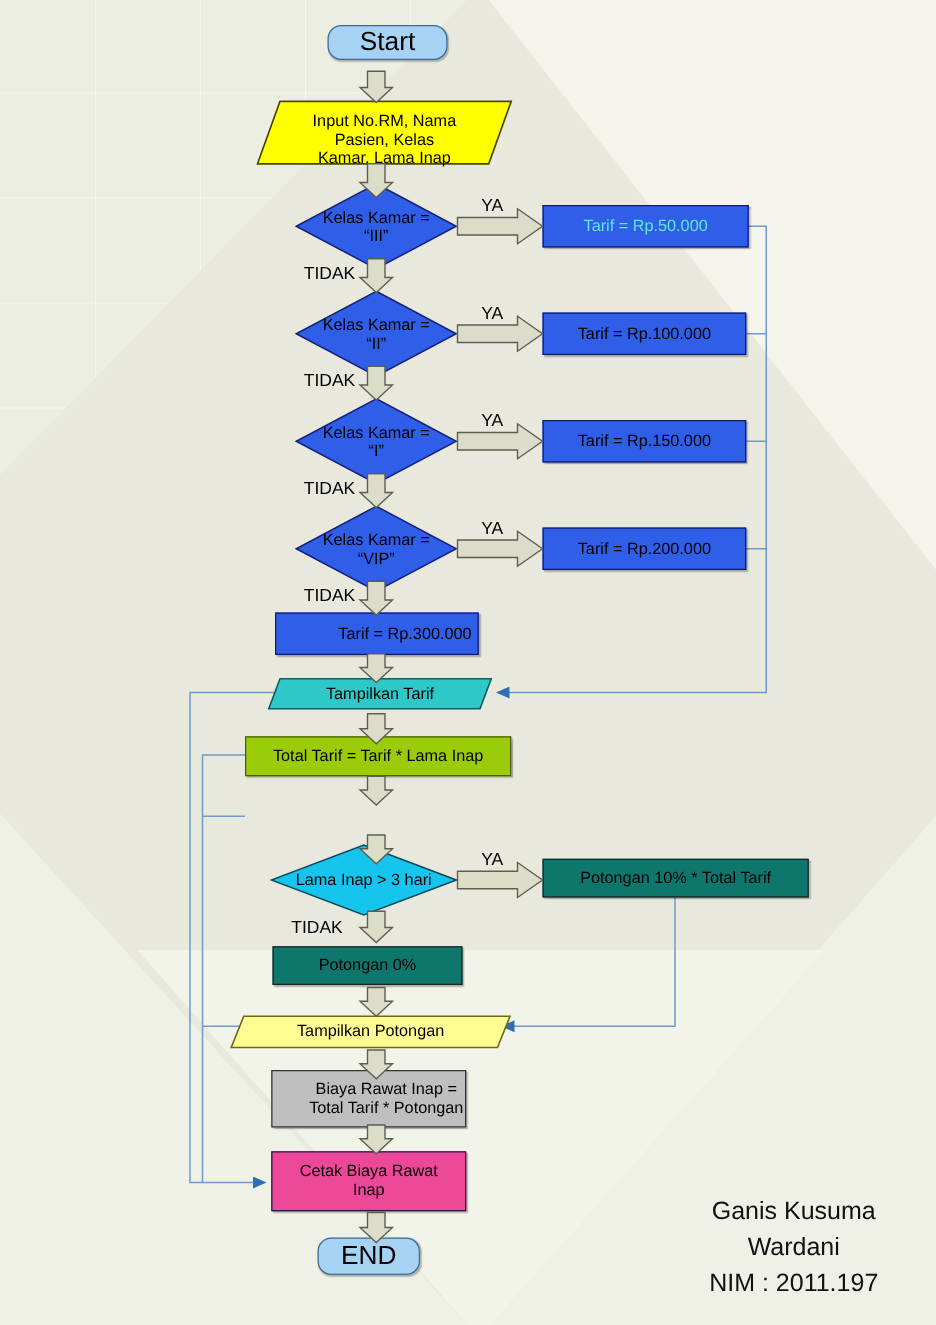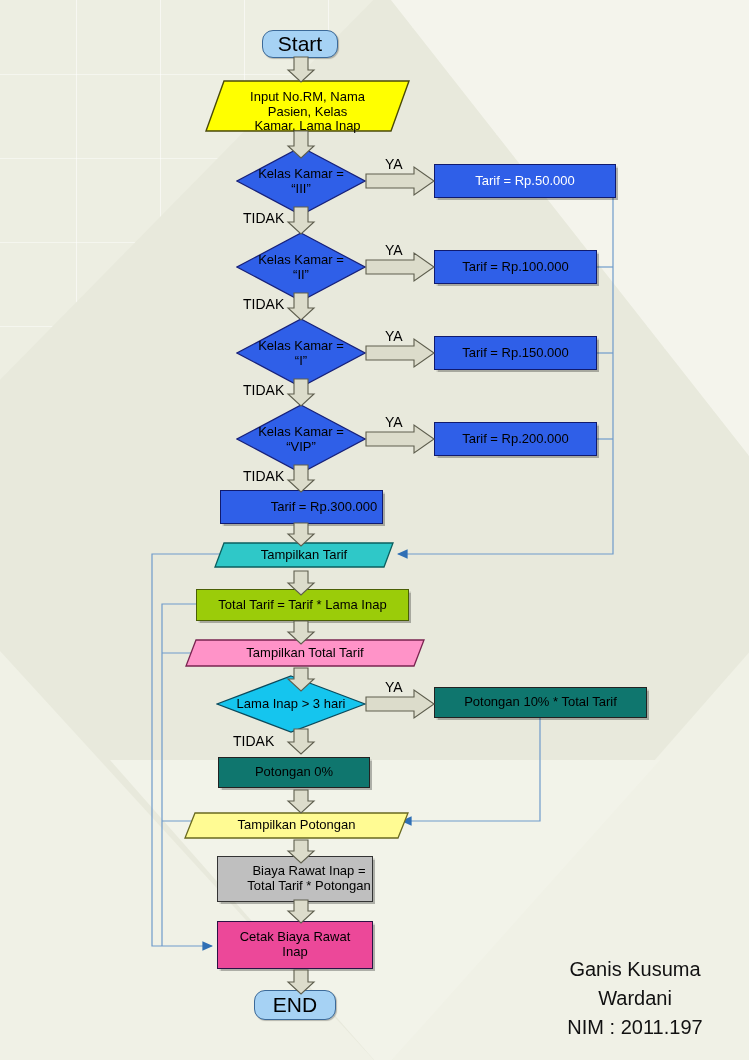--- a/index.html
+++ b/index.html
@@ -137,21 +137,21 @@
       <path d="M294,970 L308,970 L308,982 L314,982 L301,994 L288,982 L294,982 z"></path>
 
       <path d="M366,174 L414,174 L414,167 L434,181 L414,195 L414,188 L366,188 z"></path>
       <path d="M366,260 L414,260 L414,253 L434,267 L414,281 L414,274 L366,274 z"></path>
       <path d="M366,346 L414,346 L414,339 L434,353 L414,367 L414,360 L366,360 z"></path>
       <path d="M366,432 L414,432 L414,425 L434,439 L414,453 L414,446 L366,446 z"></path>
       <path d="M366,697 L414,697 L414,690 L434,704 L414,718 L414,711 L366,711 z"></path>
     </g>
   </svg>
 
-  <div class="shape terminator" style="left:262px;top:30px;width:76px;height:28px;">
+  <div class="shape terminator" style="left:262px;top:20px;width:96px;height:28px;">
     <span>Start</span>
   </div>
 
   <div class="shape" style="left:205px;top:80px;width:205px;height:52px;background:transparent;">
     <svg viewBox="0 0 205 52" style="position:absolute;inset:0;width:100%;height:100%;">
       <polygon points="19,1 204,1 186,51 1,51" fill="#FFFF00" stroke="#4a4a08" stroke-width="1.4"></polygon>
     </svg>
     <div class="para-inner" style="flex-direction:column;margin-top:12px;">
       <span>Input No.RM, Nama</span>
       <span>Pasien, Kelas</span>
@@ -192,21 +192,21 @@
   <div class="diamond-wrap" style="left:236px;top:404px;width:130px;height:70px;">
     <svg class="dshape" viewBox="0 0 130 70">
       <polygon points="65,1 129,35 65,69 1,35" fill="#2F5FE8" stroke="#16207a" stroke-width="1.2"></polygon>
     </svg>
     <div class="dlabel">
       <div>Kelas Kamar =</div>
       <div>“VIP”</div>
     </div>
   </div>
 
-  <div class="shape rect blue" style="left:434px;top:164px;width:182px;height:34px;color:#ffffff;">
+  <div class="shape rect blue" style="left:434px;top:164px;width:165px;height:34px;color:#5eead4;">
     <span>Tarif = Rp.50.000</span>
   </div>
   <div class="shape rect blue" style="left:434px;top:250px;width:163px;height:34px;color:#000;">
     <span>Tarif = Rp.100.000</span>
   </div>
   <div class="shape rect blue" style="left:434px;top:336px;width:163px;height:34px;color:#000;">
     <span>Tarif = Rp.150.000</span>
   </div>
   <div class="shape rect blue" style="left:434px;top:422px;width:163px;height:34px;color:#000;">
     <span>Tarif = Rp.200.000</span>
@@ -222,28 +222,20 @@
     </svg>
     <div class="para-inner">
       <span>Tampilkan Tarif</span>
     </div>
   </div>
 
   <div class="shape rect green" style="left:196px;top:589px;width:213px;height:32px;">
     <span>Total Tarif = Tarif * Lama Inap</span>
   </div>
 
-  <div class="shape" style="left:185px;top:639px;width:240px;height:28px;background:transparent;">
-    <svg viewBox="0 0 240 28" style="position:absolute;inset:0;width:100%;height:100%;">
-      <polygon points="11,1 239,1 229,27 1,27" fill="#FF93C8" stroke="#7a2450" stroke-width="1.3"></polygon>
-    </svg>
-    <div class="para-inner">
-      <span>Tampilkan Total Tarif</span>
-    </div>
-  </div>
 
   <div class="diamond-wrap" style="left:216px;top:675px;width:150px;height:58px;">
     <svg class="dshape" viewBox="0 0 150 58">
       <polygon points="75,1 149,29 75,57 1,29" fill="#15C5EE" stroke="#0a4a5c" stroke-width="1.2"></polygon>
     </svg>
     <div class="dlabel">
       <div>Lama Inap &gt; 3 hari</div>
     </div>
   </div>
 

